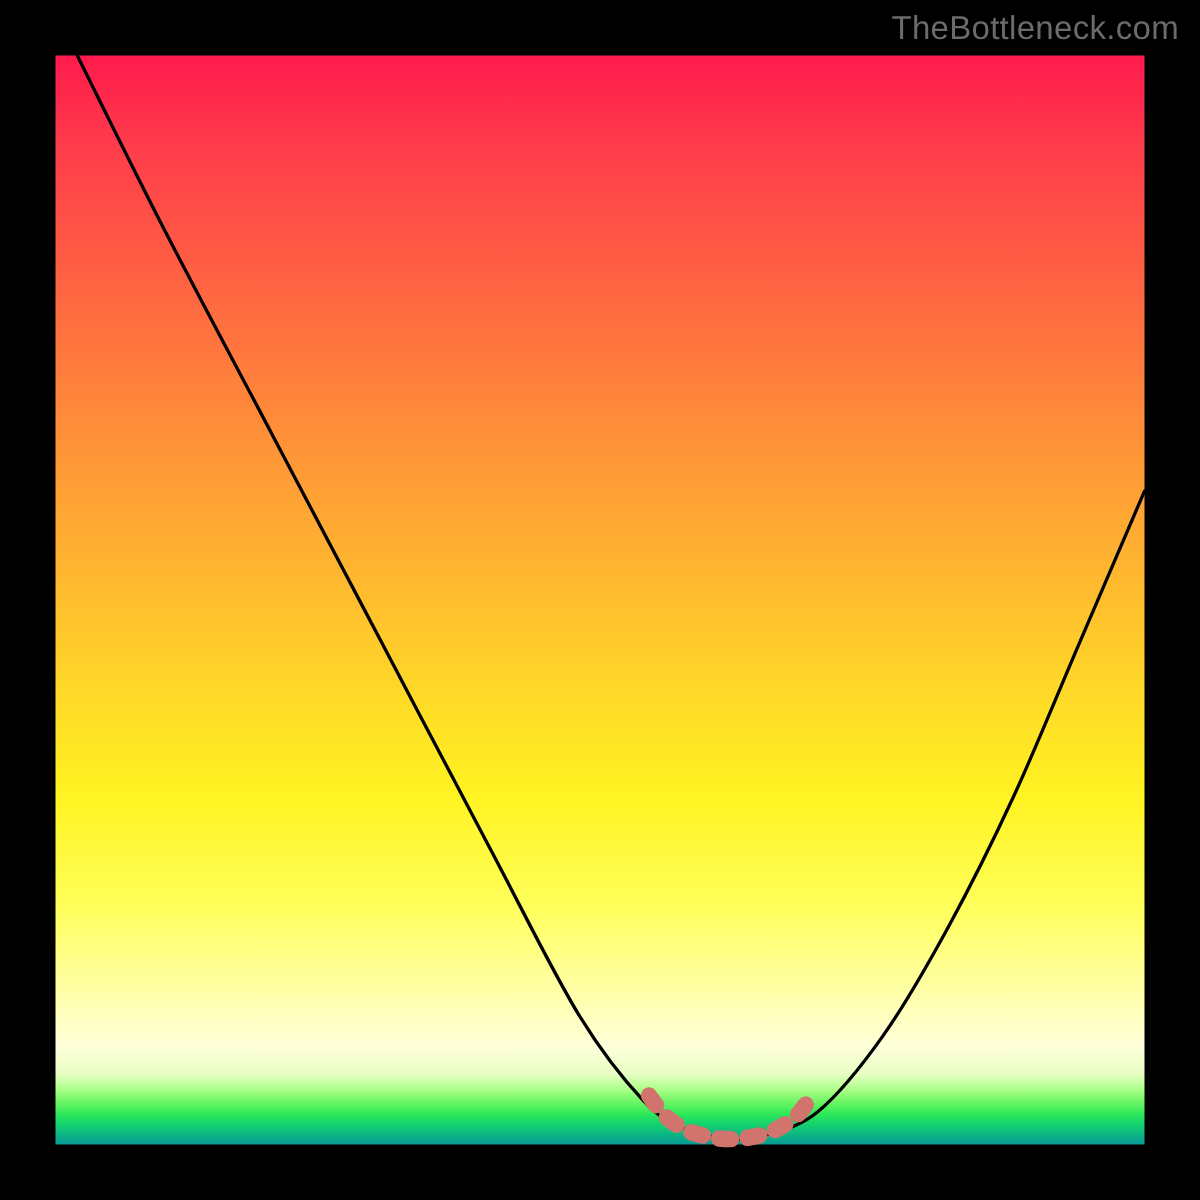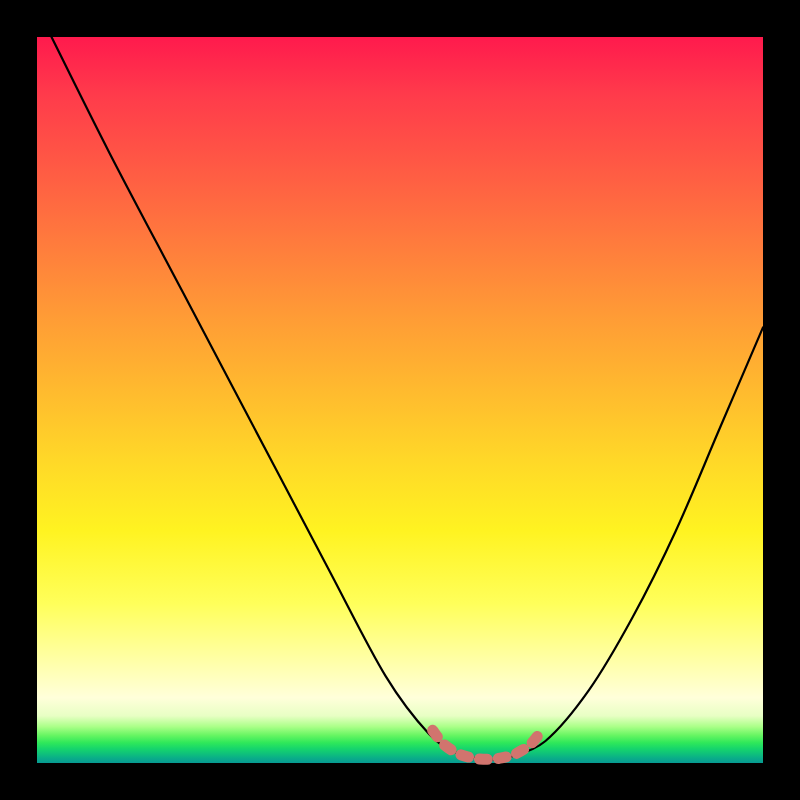--- a/index.html
+++ b/index.html
@@ -65,20 +65,21 @@
     width: 726px;
     height: 726px;
     overflow: visible;
   }
 </style>
 </head>
 <body>
 
 <div class="frame">
 
+  <div class="watermark">TheBottleneck.com</div>
 
   <div class="plot-area">
     <svg class="curve" viewBox="0 0 726 726" preserveAspectRatio="none">
       <path id="mainCurve" fill="none" stroke="#000" stroke-width="2.2" stroke-linecap="round" stroke-linejoin="round" d="M 14.52 0 C 24.200000000000003 19.359999999999996, 50.82000000000001 73.80999999999997, 72.60000000000001 116.15999999999997 C 94.38000000000001 158.50999999999996, 121.00000000000001 208.11999999999998, 145.20000000000002 254.09999999999997 C 169.4 300.08, 193.59999999999997 346.05999999999995, 217.79999999999998 392.03999999999996 C 242 438.02, 268.62000000000006 488.84000000000003, 290.40000000000003 529.98 C 312.18 571.12, 331.53999999999996 611.05, 348.47999999999996 638.88 C 365.41999999999996 666.71, 379.94 684.013, 392.04 696.96 C 404.14000000000004 709.907, 412.61 712.448, 421.08 716.562 C 429.54999999999995 720.676, 436.81 720.676, 442.86 721.644 C 448.91 722.612, 452.53999999999996 722.612, 457.38 722.37 C 462.22 722.128, 463.43000000000006 723.217, 471.90000000000003 720.192 C 480.37 717.167, 494.89 715.3520000000001, 508.2 704.22 C 521.51 693.088, 537.24 673.97, 551.76 653.4 C 566.28 632.8299999999999, 580.8 607.42, 595.3199999999999 580.8 C 609.8399999999999 554.18, 624.36 525.14, 638.88 493.68 C 653.4 462.22, 667.92 425.91999999999996, 682.4399999999999 392.03999999999996 C 696.9599999999999 358.15999999999997, 718.74 307.34000000000003, 726 290.40000000000003"></path>
       <path id="floorCurve" fill="none" stroke="#d1746e" stroke-width="11" stroke-linecap="round" stroke-linejoin="round" stroke-dasharray="8 11" d="M 395.67 693.33 C 397.485 695.629, 402.32500000000005 703.2520000000001, 406.56000000000006 707.124 C 410.7950000000001 710.996, 416.24 714.263, 421.08 716.562 C 425.91999999999996 718.861, 430.76 719.95, 435.59999999999997 720.918 C 440.43999999999994 721.886, 445.28 722.37, 450.12 722.37 C 454.96000000000004 722.37, 459.79999999999995 721.886, 464.64 720.918 C 469.48 719.95, 474.32 718.861, 479.16 716.562 C 484.00000000000006 714.263, 489.44500000000005 710.996, 493.68000000000006 707.124 C 497.9150000000001 703.2520000000001, 502.75499999999994 695.629, 504.56999999999994 693.33"></path>
     </svg>
   </div>
 
 </div>
 

